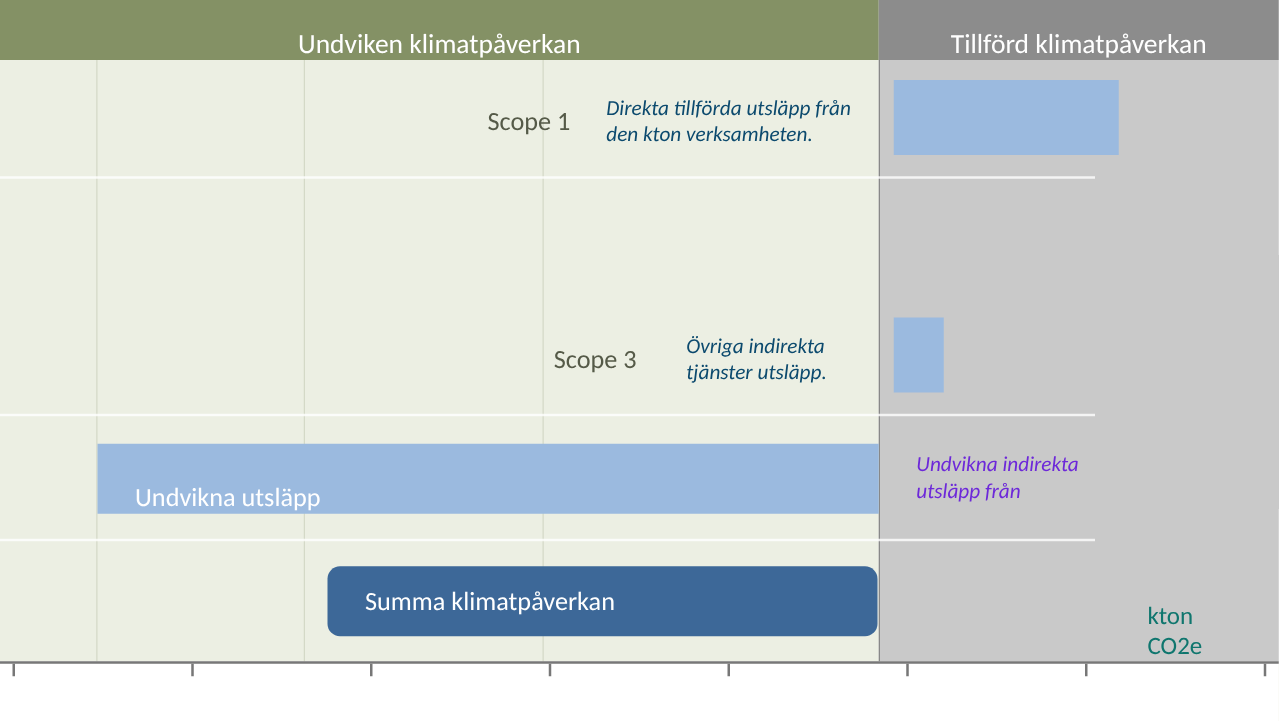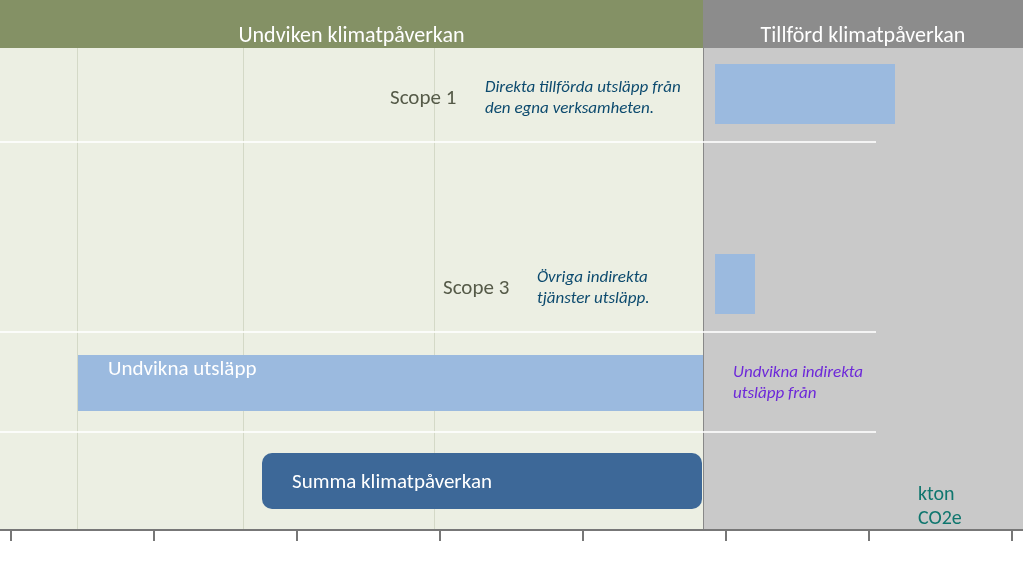--- a/index.html
+++ b/index.html
@@ -27,21 +27,21 @@
   .plot { position: absolute; left: 0; top: 48px; width: 1023px; height: 529px; }
 
   
   .bg-left  { position: absolute; left: 0;   top: 0; width: 703px; height: 481px; background: #ecefe3; }
   .bg-right { position: absolute; left: 703px; top: 0; width: 320px; height: 481px; background: #c9c9c9; }
 
   .row { position: absolute; left: 0; width: 876px; border-bottom: 2px solid rgba(255,255,255,0.8); }
   .row .scope-label { position: absolute; font-size: 21px; color: #555a48; }
   .row .scope-desc  { position: absolute; font-size: 17px; font-style: italic; color: #0c4a6e; line-height: 1.25; }
   .row .bar-pos     { position: absolute; height: 60px; background: #9bbadf; }
-  .row .bar-neg     { position: absolute; height: 56px; background: #9bbadf; display: flex; align-items: flex-start; }
+  .row .bar-neg     { position: absolute; height: 56px; background: #9bbadf; display: flex; align-items: flex-end; }
   .row .bar-neg span{ font-size: 21px; color: #ffffff; padding-left: 30px; }
   .row .bar-sum     { position: absolute; height: 56px; background: #3d6898; display: flex; align-items: center; }
   .row .bar-sum span{ font-size: 21px; color: #ffffff; padding-left: 30px; }
 
   .row1 { top: 0;   height: 95px; }
   .row2 { top: 95px; height: 95px; }
   .row3 { top: 190px; height: 95px; }
   .row4 { top: 285px; height: 100px; }
   .row5 { top: 385px; height: 96px; border-bottom: none; }
 
@@ -79,29 +79,29 @@
 
     <div class="grid g1"></div>
     <div class="grid g2"></div>
     <div class="grid g3"></div>
     <div class="grid g4"></div>
 
     <div class="row row1">
       <div class="scope-label" style="left:390px; top:36px;">Scope 1</div>
       <div class="scope-desc" style="left:485px; top:28px;">
         <span>Direkta tillförda utsläpp från</span><br>
-        <span>den egna verksamheten.</span>
+        <span>den kton verksamheten.</span>
       </div>
       <div class="bar-pos" style="left:715px; top:16px; width:180px;"></div>
     </div>
 
 
     <div class="row row3">
       <div class="scope-label" style="left:443px; top:36px;">Scope 3</div>
-      <div class="scope-desc" style="left:537px; top:28px;">
+      <div class="scope-desc" style="left:549px; top:28px;">
         <span>Övriga indirekta</span><br>
         <span>tjänster utsläpp.</span>
       </div>
       <div class="bar-pos" style="left:715px; top:16px; width:40px;"></div>
     </div>
 
     <div class="row row4">
       <div class="bar-neg" style="left:78px; top:22px; width:625px;">
         <span>Undvikna  utsläpp</span>
       </div>

